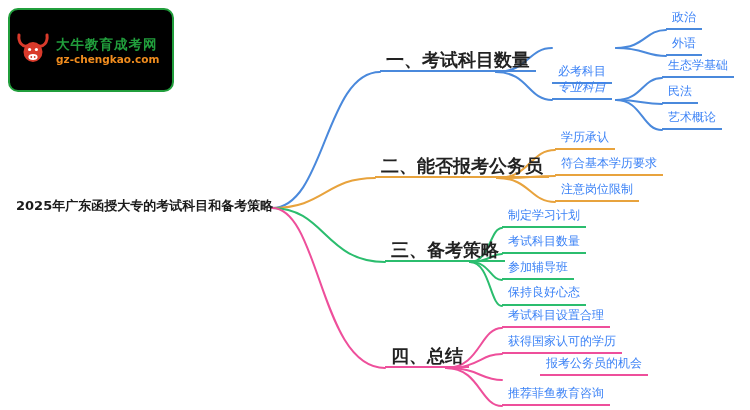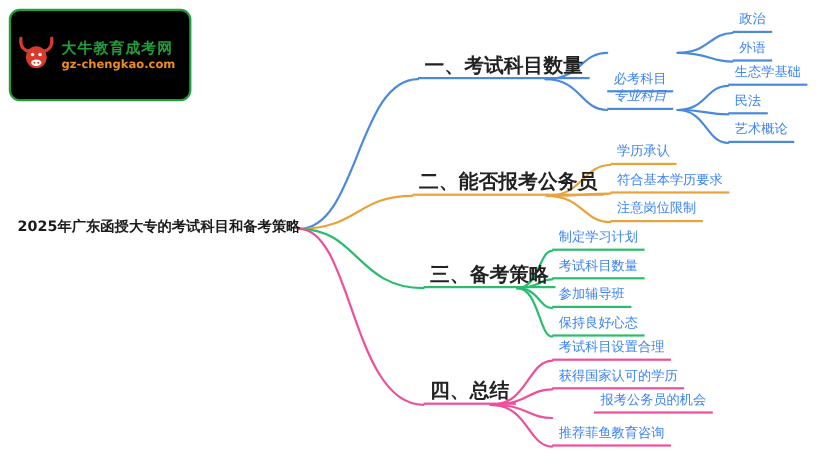--- a/index.html
+++ b/index.html
@@ -124,21 +124,21 @@
 
   <div class="node main c2" style="left:375px;top:156px;">二、能否报考公务员</div>
   <div class="node c2" style="left:555px;top:128px;">学历承认</div>
   <div class="node c2" style="left:555px;top:154px;">符合基本学历要求</div>
   <div class="node c2" style="left:555px;top:180px;">注意岗位限制</div>
 
   <div class="node main c3" style="left:385px;top:240px;">三、备考策略</div>
   <div class="node c3" style="left:502px;top:206px;">制定学习计划</div>
   <div class="node c3" style="left:502px;top:232px;">考试科目数量</div>
   <div class="node c3" style="left:502px;top:258px;">参加辅导班</div>
-  <div class="node c3" style="left:502px;top:284px;">保持良好心态</div>
+  <div class="node c3" style="left:502px;top:284px;font-family:Liberation Mono, monospace;">保持良好心态</div>
 
   <div class="node main c4" style="left:385px;top:346px;">四、总结</div>
   <div class="node c4" style="left:502px;top:306px;">考试科目设置合理</div>
   <div class="node c4" style="left:502px;top:332px;">获得国家认可的学历</div>
   <div class="node c4" style="left:502px;top:354px;margin-left:38px;">报考公务员的机会</div>
   <div class="node c4" style="left:502px;top:384px;">推荐菲鱼教育咨询</div>
 
 </div>
 
 </body></html>

